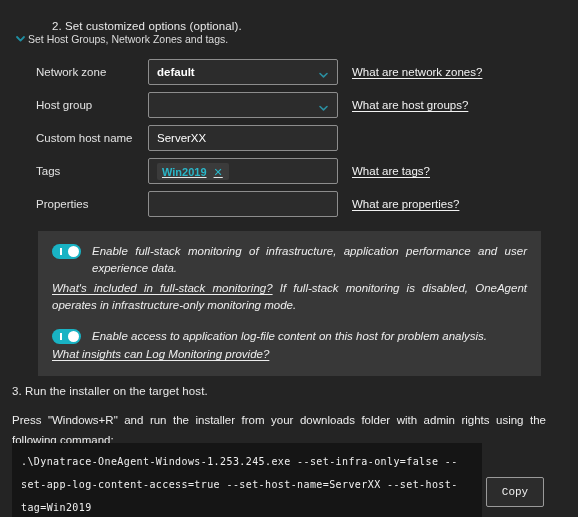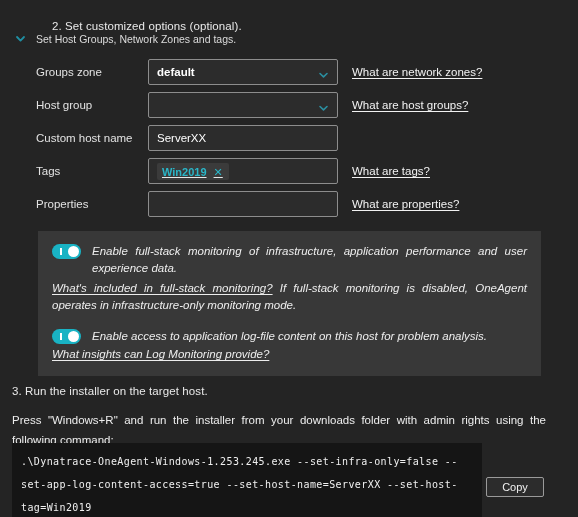--- a/index.html
+++ b/index.html
@@ -33,21 +33,21 @@
   #step2-heading { top: 20px; margin-left: 40px; }
   #step3-heading { top: 385px; }
 
   
   .collapse-row {
     position: absolute;
     left: 14px;
     top: 32px;
     display: flex;
     align-items: center;
-    gap: 9px;
+    gap: 1px;
     cursor: pointer;
   }
   .chev {
     width: 13px;
     height: 13px;
     display: inline-block;
     position: relative;
   }
   .chev svg { display:block; }
   .collapse-label {
@@ -242,27 +242,27 @@
     letter-spacing: 0.4px;
     word-break: break-word;
     white-space: pre-wrap;
   }
 
   .copy-btn {
     position: absolute;
     left: 486px;
     top: 477px;
     width: 58px;
-    height: 20px;
+    height: 30px;
     box-sizing: border-box;
     border: 1px solid #9a9a9a;
     background: #2c2c2c;
     color: #f0f0f0;
     font-size: 11px;
-    font-family: Liberation Sans, sans-serif;
+    font-family: Liberation Mono, monospace;
     border-radius: 2px;
     cursor: pointer;
     display: flex;
     align-items: center;
     justify-content: center;
   }
 </style>
 </head>
 <body>
 
@@ -275,21 +275,21 @@
       <svg width="13" height="13" viewBox="0 0 13 13" aria-hidden="true">
         <polyline points="3,5 6.5,8.6 10,5" fill="none" stroke="#1f8fa3" stroke-width="1.8" stroke-linecap="round" stroke-linejoin="round"></polyline>
       </svg>
     </span>
     <span class="collapse-label">Set Host Groups, Network Zones and tags.</span>
   </div>
 
   <div class="form">
 
     <div class="form-row">
-      <div class="form-label">Groups zone</div>
+      <div class="form-label">Network zone</div>
       <div class="field select">
         <span class="field-value">default</span>
         <span class="caret">
           <svg width="11" height="11" viewBox="0 0 11 11" aria-hidden="true">
             <polyline points="2,4 5.5,7.4 9,4" fill="none" stroke="#2b8fa0" stroke-width="1.6" stroke-linecap="round" stroke-linejoin="round"></polyline>
           </svg>
         </span>
       </div>
       <a class="help-link">What are network zones?</a>
     </div>

